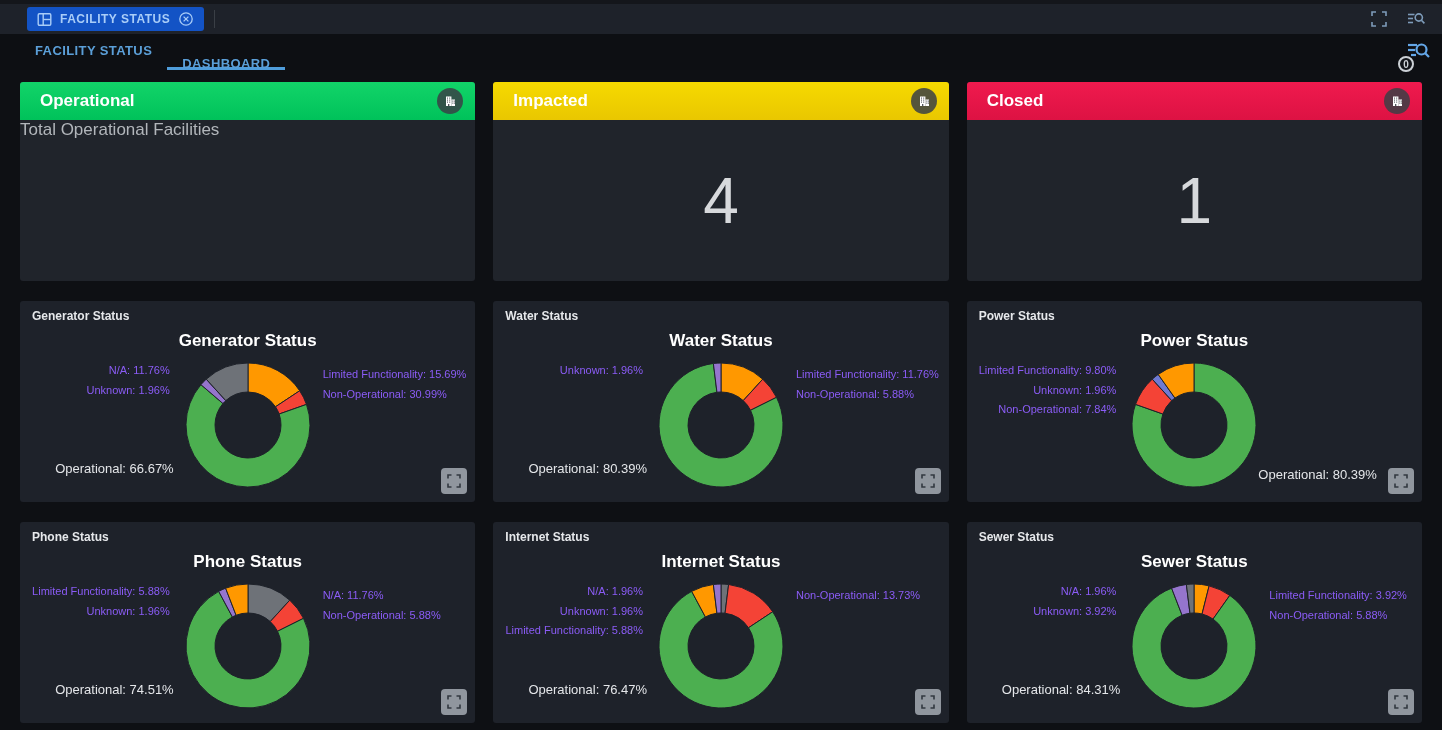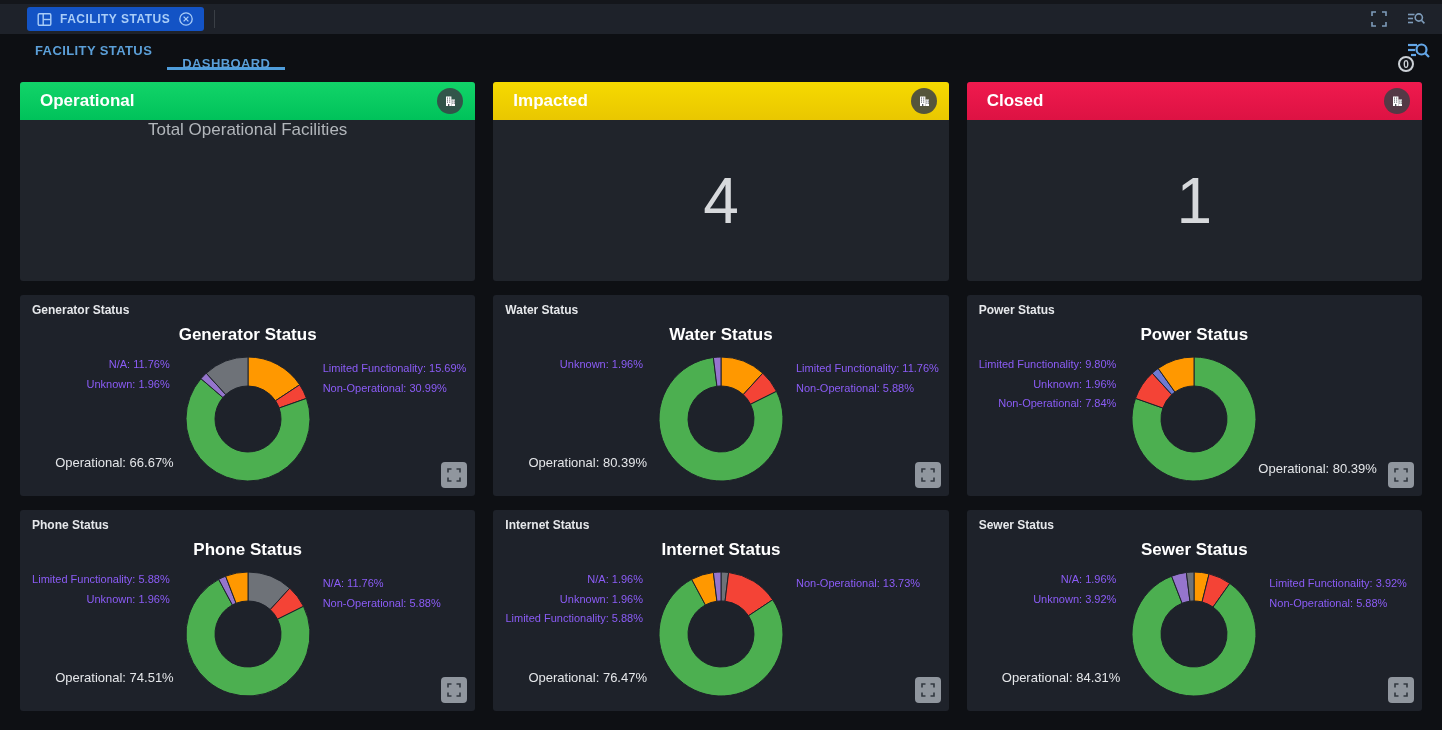--- a/index.html
+++ b/index.html
@@ -24,32 +24,32 @@
     border-bottom:3px solid transparent; }
   .nav-tab.active { border-bottom-color:#4f9ddb;margin-top:25px; }
 
   .nav-search-badge { position:absolute; right:12px; top:6px; cursor:pointer; }
   .nsb-badge { position:absolute; left:-6px; bottom:-4px; width:16px; height:16px;
     border-radius:50%; border:2px solid #ccd1d6; background:#12151a; color:#ccd1d6;
     font-size:10px; font-weight:700; display:flex; align-items:center; justify-content:center; }
 
   
   .grid { display:grid; grid-template-columns:repeat(3,1fr);
-    grid-template-rows:199px 201px 201px; gap:14px 18px; padding:12px 20px 8px; }
+    grid-template-rows:199px 201px 201px; gap:20px 18px; padding:12px 20px 8px; }
   .card { background:#20242b; border-radius:3px; overflow:hidden; display:flex; flex-direction:column; }
 
   
   .card-header { height:38px; display:flex; align-items:center; padding:0 12px 0 20px; }
   .card-title { font-size:17px; font-weight:700; color:#fff; }
   .hdr-badge { margin-left:auto; width:26px; height:26px; border-radius:50%;
     background:rgba(58,63,69,.85); display:flex; align-items:center; justify-content:center;
     cursor:pointer; }
   .big-number { flex:1; display:flex; align-items:center; justify-content:center;
     font-size:64px; font-weight:300; color:#d7d9dc; }
-  .card-subtitle { text-align:center; margin-bottom:20px; font-size:17px; color:#b2b6bb; }
+  .card-subtitle { margin-bottom:20px; font-size:17px; color:#b2b6bb; }
 
   
   .chart-panel { position:relative; background:#1e222a; }
   .panel-title { position:absolute; top:8px; left:12px; font-size:12px; font-weight:700;
     color:#e6e8eb; }
   .chart-title { position:absolute; top:30px; left:0; width:100%; text-align:center;
     font-size:17px; font-weight:700; color:#fff; }
   svg.donut { position:absolute; top:60px; left:50%; margin-left:-64px; width:128px; height:128px; }
   .labels-left { position:absolute; top:60px; right:calc(50% + 78px); text-align:right; }
   .labels-right { position:absolute; top:64px; left:calc(50% + 75px); text-align:left; }

